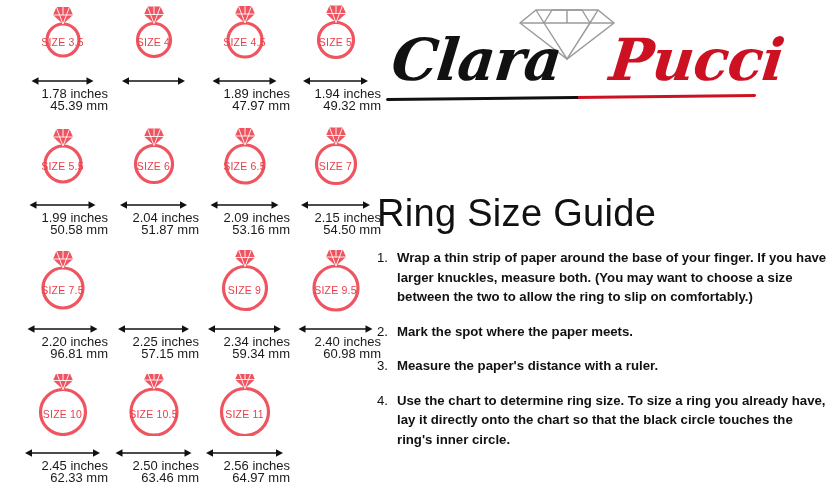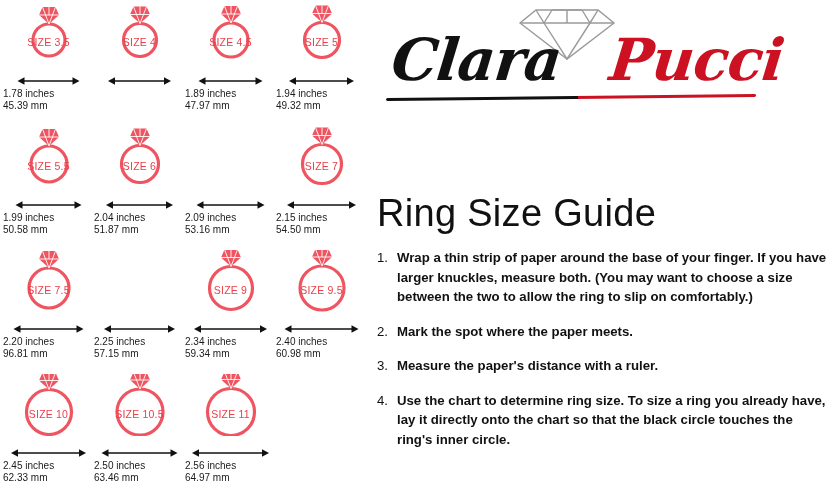--- a/index.html
+++ b/index.html
@@ -23,21 +23,21 @@
   
   .chart {
     position: absolute;
     left: 0;
     top: 0;
     width: 365px;
     height: 463px;
     display: grid;
     grid-template-columns: repeat(4, 91px);
     grid-template-rows: repeat(4, 124px);
-    padding-left: 3px;
+    padding-left: 17px;
   }
   .cell {
     position: relative;
     width: 91px;
     height: 124px;
   }
   .ring-wrap {
     position: relative;
     width: 91px;
     height: 74px;
@@ -64,22 +64,22 @@
     left: 0;
     right: 0;
     top: 73px;
     height: 12px;
   }
   .meas {
     position: absolute;
     left: 0;
     right: 0;
     top: 88px;
-    text-align: left;
-    font-size: 10px;
+    text-align: right;
+    font-size: 13px;
     line-height: 11.5px;
     color: #1a1a1a;
   }
 
   
   .right {
     position: absolute;
     left: 374px;
     top: 0;
     width: 465px;
@@ -284,20 +284,30 @@
             <line x1="17" y1="6" x2="74" y2="6" stroke="#111" stroke-width="1.4"></line>
             <path d="M12 6 L19 2.2 L19 9.8 Z" fill="#111"></path>
             <path d="M79 6 L72 2.2 L72 9.8 Z" fill="#111"></path>
           </svg></div>
         <div class="meas">
           <div>2.04 inches</div>
           <div>51.87 mm</div>
         </div>
       </div>
       <div class="cell">
+        <div class="ring-wrap">
+          <svg class="ring-svg" width="91" height="62" viewBox="0 0 91 62">
+            <circle cx="45.5" cy="38" r="19" fill="none" stroke="#ee5560" stroke-width="3.2"></circle>
+            <path d="M35.5 10 L45.5 19 L55.5 10 L52 2 L39 2 Z" fill="#ee5560"></path>
+            <path d="M39 2 L45.5 19 L52 2" fill="none" stroke="#ffffff" stroke-width="0.9"></path>
+            <path d="M35.5 10 L55.5 10" fill="none" stroke="#ffffff" stroke-width="0.9"></path>
+            <path d="M45.5 2 L45.5 10" fill="none" stroke="#ffffff" stroke-width="0.9"></path>
+          </svg>
+          <div class="size-label">SIZE 6.5</div>
+        </div>
         <div class="arrow-row"><svg width="91" height="12" viewBox="0 0 91 12">
             <line x1="16.5" y1="6" x2="74.5" y2="6" stroke="#111" stroke-width="1.4"></line>
             <path d="M11.5 6 L18.5 2.2 L18.5 9.8 Z" fill="#111"></path>
             <path d="M79.5 6 L72.5 2.2 L72.5 9.8 Z" fill="#111"></path>
           </svg></div>
         <div class="meas">
           <div>2.09 inches</div>
           <div>53.16 mm</div>
         </div>
       </div>

